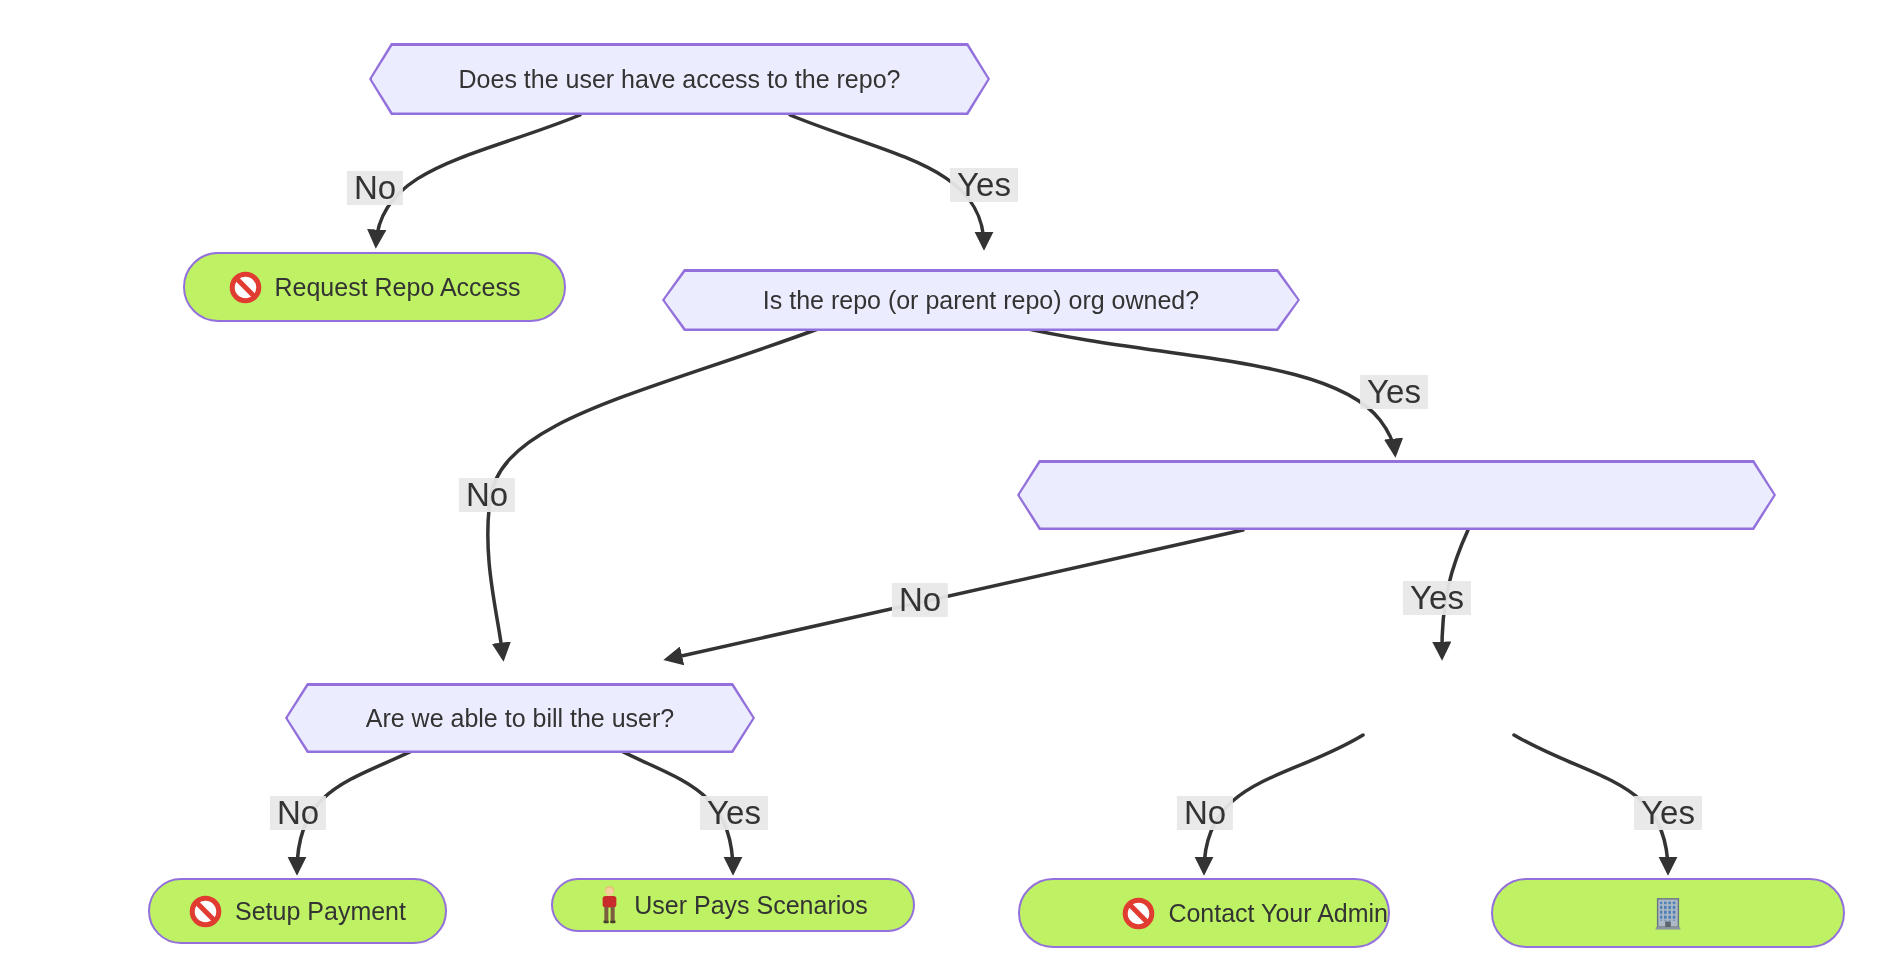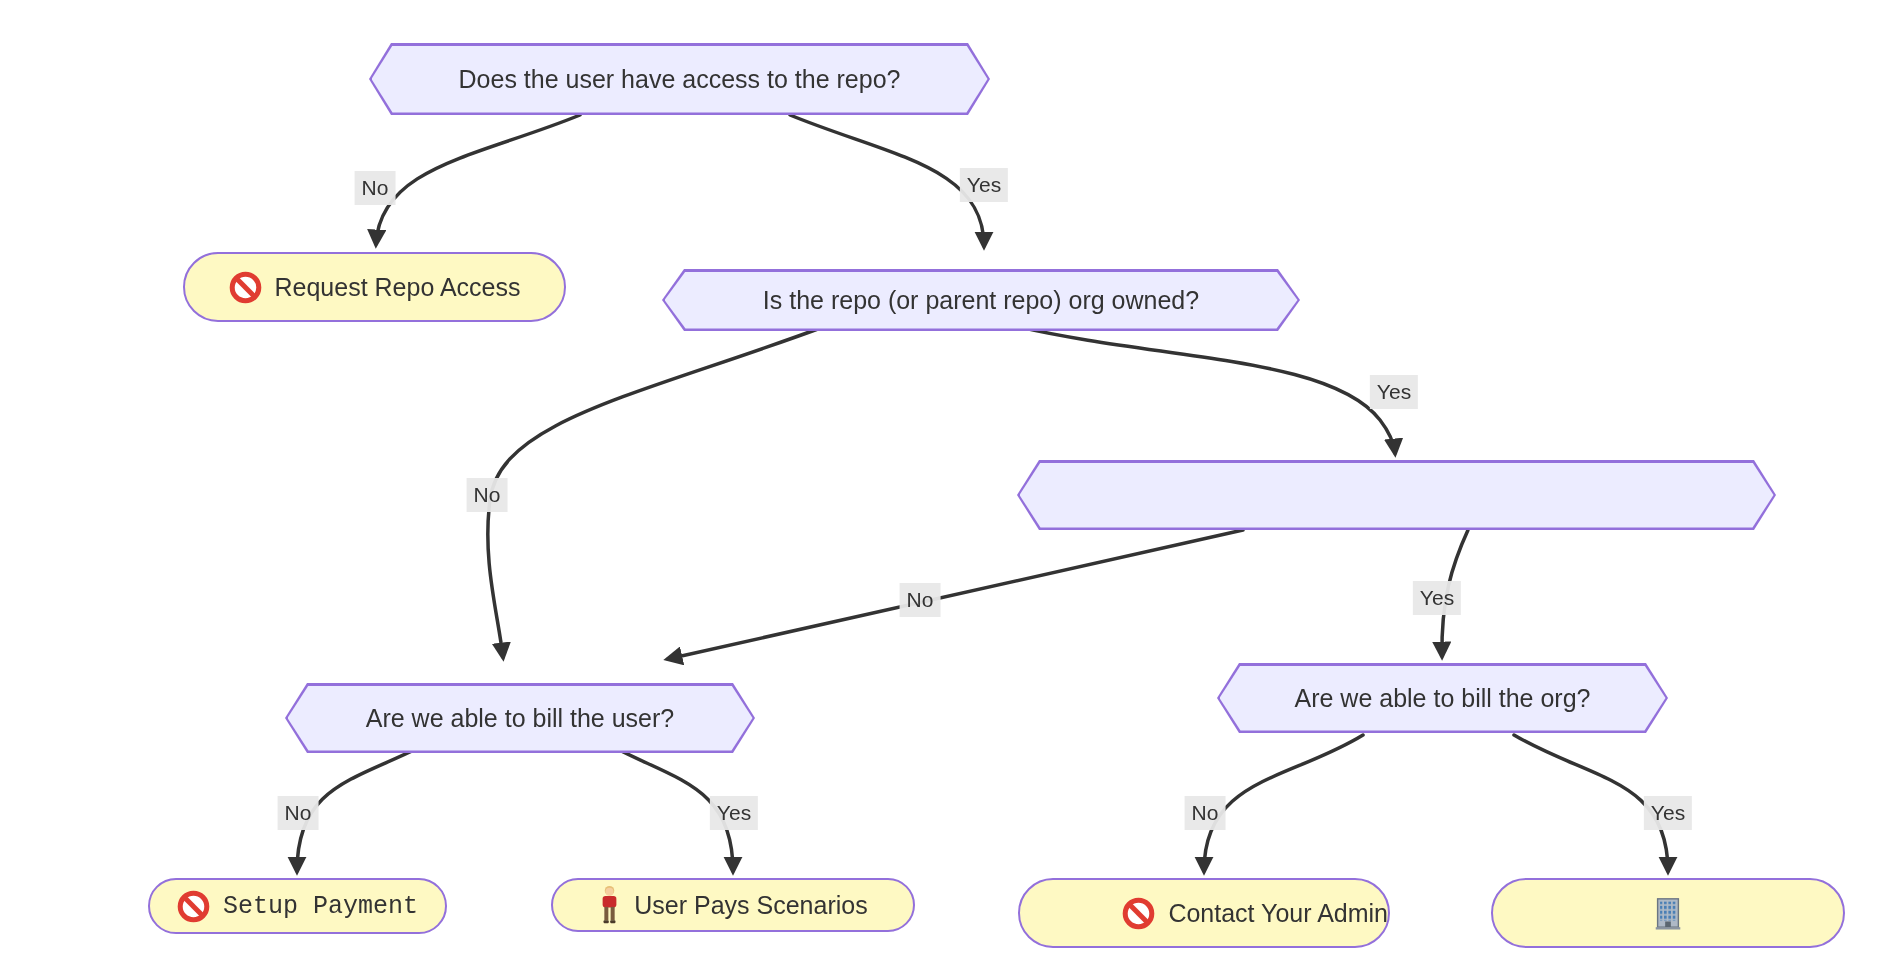--- a/index.html
+++ b/index.html
@@ -7,30 +7,30 @@
     position:relative;width:1888px;height:974px;background:#ffffff;overflow:hidden;
     font-family:"Liberation Sans","DejaVu Sans",sans-serif;color:#333333;
   }
   svg.edges{position:absolute;left:0;top:0;width:1888px;height:974px;pointer-events:none;}
   .edge{stroke:#333333;stroke-width:3.5;fill:none;stroke-linecap:round;}
   .node{
     position:absolute;display:flex;align-items:center;justify-content:center;
     font-size:25px;color:#333333;white-space:nowrap;box-sizing:border-box;
   }
   .stadium{
-    background:#fef9c3;border:2.5px solid #9370DB;border-radius:38px;gap:13px;
+    background:#bef264;border:2.5px solid #9370DB;border-radius:38px;gap:13px;
   }
   .hex-outer{position:absolute;inset:0;background:#9370DB;
     clip-path:polygon(22px 0,calc(100% - 22px) 0,100% 50%,calc(100% - 22px) 100%,22px 100%,0 50%);}
   .hex-inner{position:absolute;inset:2.5px;background:#ECECFF;
     clip-path:polygon(21px 0,calc(100% - 21px) 0,100% 50%,calc(100% - 21px) 100%,21px 100%,0 50%);}
   .hex-label{position:relative;z-index:1;}
   .edge-label{
     position:absolute;transform:translate(-50%,-50%);background:rgba(232,232,232,0.95);
-    padding:1px 7px;font-size:21px;line-height:32px;color:#333333;z-index:2;
+    padding:1px 7px;font-size:33px;line-height:32px;color:#333333;z-index:2;
   }
   .icon{display:inline-flex;align-items:center;justify-content:center;}
 </style>
 </head>
 <body>
 
 <div class="canvas">
 
   <svg class="edges" viewBox="0 0 1888 974">
     <defs>
@@ -66,37 +66,32 @@
     <div class="hex-outer"></div>
     <div class="hex-inner"></div>
   </div>
 
   <div class="node" style="left:285px;top:683px;width:470px;height:70px;">
     <div class="hex-outer"></div>
     <div class="hex-inner"></div>
     <span class="hex-label">Are we able to bill the user?</span>
   </div>
 
-  <div class="node" style="left:1217px;top:663px;width:451px;height:70px;">
-    <div class="hex-outer"></div>
-    <div class="hex-inner"></div>
-    <span class="hex-label">Are we able to bill the org?</span>
-  </div>
 
   <div class="node stadium" style="left:183px;top:252px;width:383px;height:70px;">
     <span class="icon">
       <svg viewBox="0 0 36 36" width="33" height="33">
         <circle cx="18" cy="18" r="14.5" fill="#ffffff" stroke="#e03c31" stroke-width="5.5"></circle>
         <line x1="8.8" y1="8.8" x2="27.2" y2="27.2" stroke="#e03c31" stroke-width="5.5"></line>
       </svg>
     </span>
     <span>Request Repo Access</span>
   </div>
 
-  <div class="node stadium" style="left:148px;top:878px;width:299px;height:56px;font-family:Liberation Mono, monospace;">
+  <div class="node stadium" style="left:148px;top:878px;width:299px;height:66px;">
     <span class="icon">
       <svg viewBox="0 0 36 36" width="33" height="33">
         <circle cx="18" cy="18" r="14.5" fill="#ffffff" stroke="#e03c31" stroke-width="5.5"></circle>
         <line x1="8.8" y1="8.8" x2="27.2" y2="27.2" stroke="#e03c31" stroke-width="5.5"></line>
       </svg>
     </span>
     <span>Setup Payment</span>
   </div>
 
   <div class="node stadium" style="left:551px;top:878px;width:364px;height:54px;">

